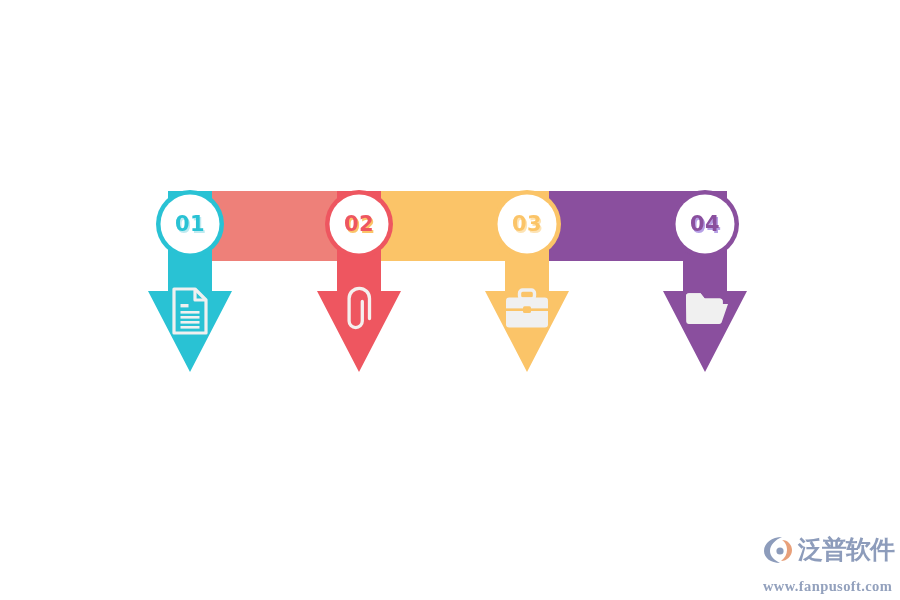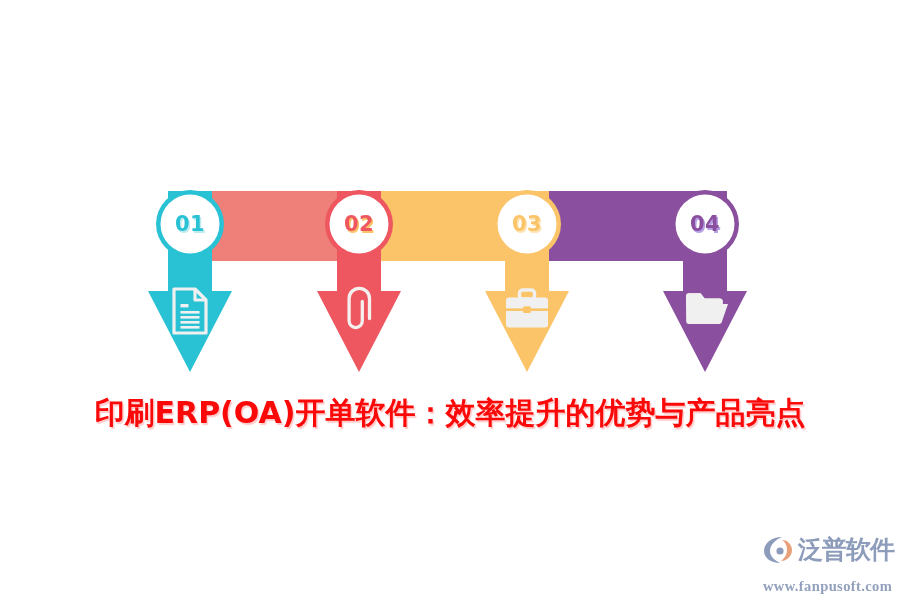--- a/index.html
+++ b/index.html
@@ -177,21 +177,20 @@
         <text x="706.6" y="232.6" text-anchor="middle" font-family="DejaVu Sans, Liberation Sans, sans-serif" font-size="21" font-weight="bold" letter-spacing="0.5" fill="#b6a0e6">04</text>
         <text x="705" y="231.4" text-anchor="middle" font-family="DejaVu Sans, Liberation Sans, sans-serif" font-size="21" font-weight="bold" letter-spacing="0.5" fill="#8a4f9e">04</text>
         <g transform="translate(686,292)" color="#f0f0f0">
           <use href="#icon-folder"></use>
         </g>
       </g>
 
     </svg>
   </div>
 
-  <div class="title">印刷ERP(OA)开单软件：效率提升的优势与产品亮点</div>
 
   <div class="logo">
     <div class="logo-row">
       <svg class="logo-mark" viewBox="0 0 34 30">
         <path d="M20,2 C10,2 2,8 2,16 C2,23 9,28 18,28 C12,25 8,21 8,16 C8,10 13,5 20,2 Z" fill="#8d9cbb"></path>
         <path d="M20,5 C26,5 30,10 30,15 C30,21 25,26 19,26 C23,23 25,19 25,15 C25,10 23,7 20,5 Z" fill="#e8a07a"></path>
         <circle cx="18" cy="16" r="3.6" fill="#8d9cbb"></circle>
       </svg>
       <span class="logo-word">泛普软件</span>
     </div>

